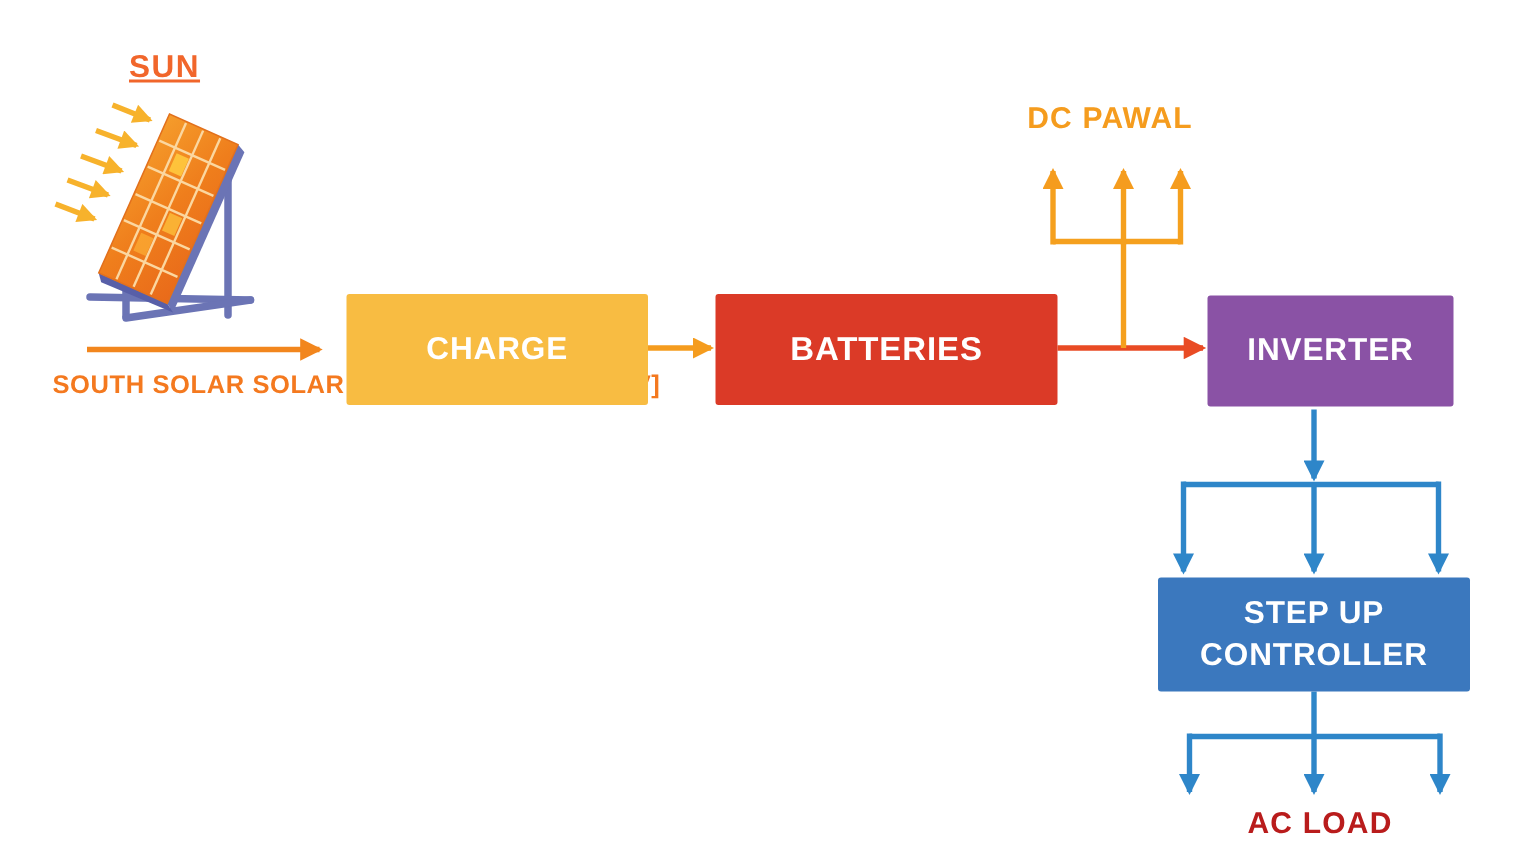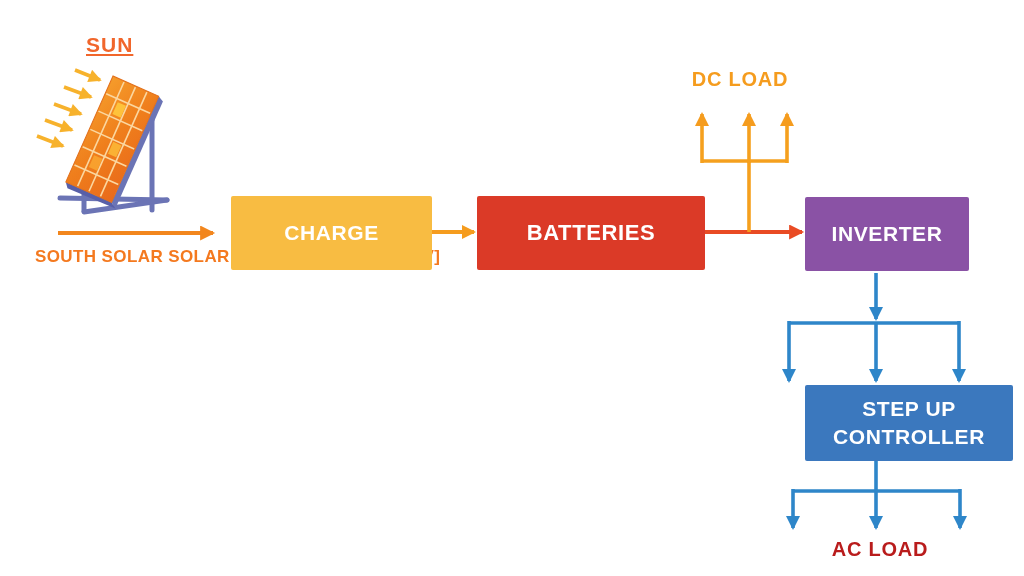--- a/index.html
+++ b/index.html
@@ -17,21 +17,21 @@
     position: absolute; display: flex; flex-direction: column;
     align-items: center; justify-content: center;
     color: #ffffff; font-weight: bold; text-align: center;
     letter-spacing: 0.6px; border-radius: 2px;
   }
   .node .ln { display: block; }
 
   .box-cc   { left: 231px; top: 196px; width: 201px; height: 74px; background: #F8BC42; font-size: 21px; line-height: 28px; }
   .box-bat  { left: 477px; top: 196px; width: 228px; height: 74px; background: #DB3A27; font-size: 22px; }
   .box-inv  { left: 805px; top: 197px; width: 164px; height: 74px; background: #8A52A5; font-size: 21px; }
-  .box-tr   { left: 772px; top: 385px; width: 208px; height: 76px; background: #3B78BE; font-size: 21px; line-height: 28px; margin-left: 33px; }
+  .box-tr   { left: 772px; top: 385px; width: 208px; height: 76px; background: #3B78BE; font-size: 21px; line-height: 28px; }
 
   .flabel { position: absolute; font-weight: bold; white-space: nowrap; }
   .lbl-sun     { left: 86px;  top: 33px;  font-size: 21px; color: #F1662B; letter-spacing: 1px; text-decoration: underline; }
   .lbl-stand   { left: 195px; top: 99px;  font-size: 17px; color: #5A6572; line-height: 23px; letter-spacing: 0.8px; }
   .lbl-panel   { left: 35px;  top: 246px; width: 180px; text-align: center; font-size: 17px; color: #F4791F; line-height: 22px; letter-spacing: 0.4px; }
   .lbl-dcload  { left: 740px; top: 68px;  transform: translateX(-50%); font-size: 20px; color: #F59C1E; letter-spacing: 0.8px; }
   .lbl-acload  { left: 880px; top: 538px; transform: translateX(-50%); font-size: 20px; color: #b91c1c; letter-spacing: 0.8px; }
 </style>
 </head>
 <body>
@@ -132,21 +132,21 @@
 
   <div class="flabel lbl-sun">SUN</div>
 
 
   <div class="flabel lbl-panel">
     <span class="ln">SOUTH SOLAR</span>
     <span class="ln">SOLAR PV PANEL</span>
     <span class="ln">[12V,24V,36V]</span>
   </div>
 
-  <div class="flabel lbl-dcload">DC LOAD</div>
+  <div class="flabel lbl-dcload">DC PAWAL</div>
 
   <div class="flabel lbl-acload">AC LOAD</div>
 
   <div class="node box-cc">
     <span class="ln">CHARGE</span>
   </div>
 
   <div class="node box-inv">
     <span class="ln">INVERTER</span>
   </div>

